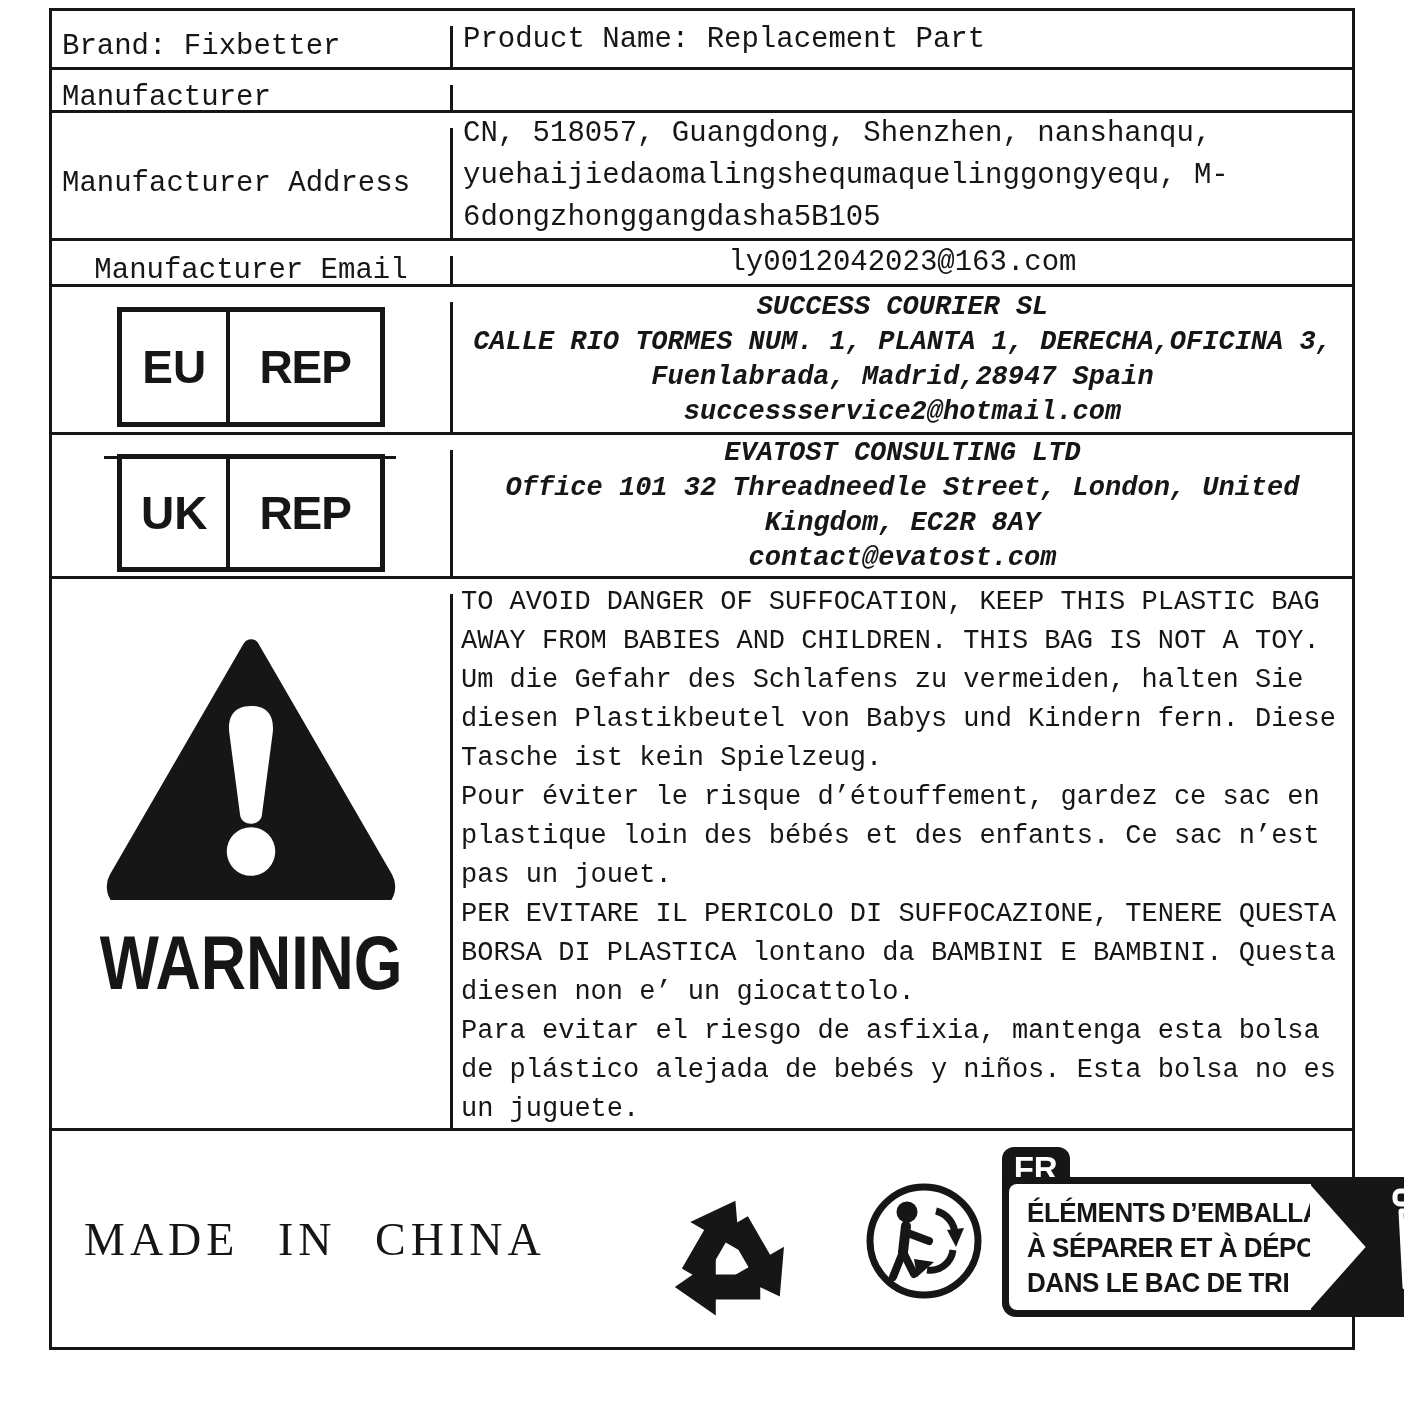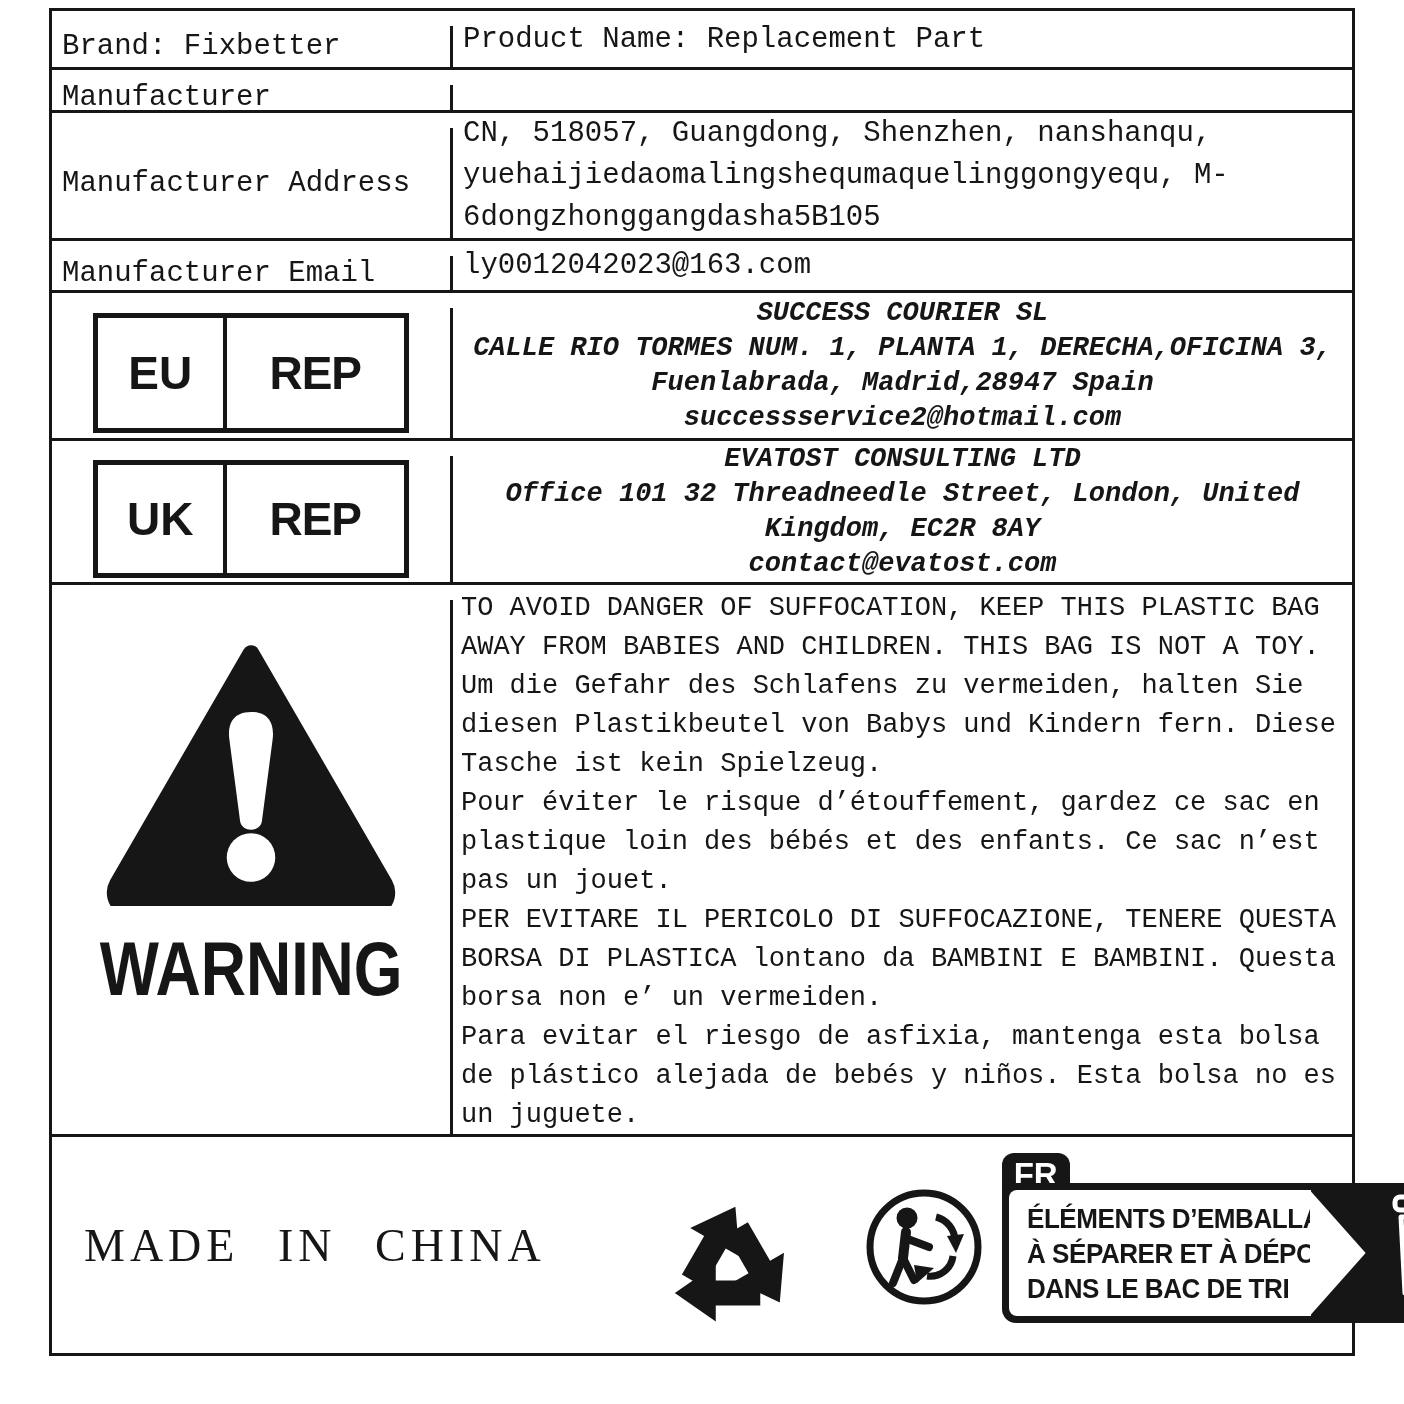--- a/index.html
+++ b/index.html
@@ -8,29 +8,29 @@
     position: relative; width: 1404px; height: 1404px; background: #fff;
     font-family: "Liberation Mono", "DejaVu Sans Mono", monospace; color: #161616;
     overflow: hidden;
   }
   .tbl { position: absolute; left: 49px; top: 8px; width: 1306px; border: 3px solid #161616; }
   .row { display: flex; border-bottom: 3px solid #161616; }
   .row:last-child { border-bottom: none; }
   .c1 { flex: 0 0 401px; border-right: 3px solid #161616; position: relative; margin-top: 15px; }
   .c2 { flex: 1 1 auto; min-width: 0; }
   .cell { display: flex; flex-direction: column; justify-content: center; padding: 4px 10px; font-size: 29px; }
-  .r1 { height: 59px; } .r2 { height: 43px; } .r3 { height: 128px; } .r4 { height: 52px; }
+  .r1 { height: 59px; } .r2 { height: 43px; } .r3 { height: 128px; } .r4 { height: 46px; text-align: center; }
   .r5 { height: 148px; } .r6 { height: 144px; } .r7 { height: 552px; } .r8 { height: 216px; }
   .lines .ln { line-height: 42px; white-space: nowrap; }
   .rep-cell { align-items: center; font-style: italic; }
   .rep-lines { text-align: center; font-weight: bold; font-size: 27px; }
   .rep-lines .ln { line-height: 35px; white-space: nowrap; }
   .badge-wrap { align-items: center; justify-content: center; }
   .rep-badge {
-    width: 316px; height: 120px; border: 5px solid #161616; display: flex; background: #fff;
+    width: 268px; height: 120px; border: 5px solid #161616; display: flex; background: #fff;
     font-family: "Liberation Sans", sans-serif; font-weight: bold;
   }
   .rep-badge .bl { flex: 0 0 42%; border-right: 4px solid #161616; display: flex; align-items: center; justify-content: center; font-size: 46px; }
   .rep-badge .br { flex: 1; display: flex; align-items: center; justify-content: center; font-size: 46px; letter-spacing: -1px; }
   .dbl-line { position: absolute; top: 6px; left: 52px; width: 292px; height: 3px; background: #161616; }
   .warn-col { display: flex; flex-direction: column; align-items: center; padding-top: 44px; }
   .warn-tri { width: 292px; height: 262px; }
   .warn-word {
     font-family: "Liberation Sans", sans-serif; font-weight: bold; font-size: 58px;
     transform: scale(1.08, 1.32); transform-origin: center; margin-top: 28px; letter-spacing: 0px;
@@ -152,21 +152,21 @@
       <div class="ln">TO AVOID DANGER OF SUFFOCATION, KEEP THIS PLASTIC BAG</div>
           <div class="ln">AWAY FROM BABIES AND CHILDREN. THIS BAG IS NOT A TOY.</div>
           <div class="ln">Um die Gefahr des Schlafens zu vermeiden, halten Sie</div>
           <div class="ln">diesen Plastikbeutel von Babys und Kindern fern. Diese</div>
           <div class="ln">Tasche ist kein Spielzeug.</div>
           <div class="ln">Pour éviter le risque d’étouffement, gardez ce sac en</div>
           <div class="ln">plastique loin des bébés et des enfants. Ce sac n’est</div>
           <div class="ln">pas un jouet.</div>
           <div class="ln">PER EVITARE IL PERICOLO DI SUFFOCAZIONE, TENERE QUESTA</div>
           <div class="ln">BORSA DI PLASTICA lontano da BAMBINI E BAMBINI. Questa</div>
-          <div class="ln">borsa non e’ un vermeiden.</div>
+          <div class="ln">diesen non e’ un giocattolo.</div>
           <div class="ln">Para evitar el riesgo de asfixia, mantenga esta bolsa</div>
           <div class="ln">de plástico alejada de bebés y niños. Esta bolsa no es</div>
           <div class="ln">un juguete.</div>
         </div>
     </div>
 
     <div class="row r8">
       <div class="cell footer-cell" style="flex:1">
         <div class="made-in">MADE IN CHINA</div>
 

